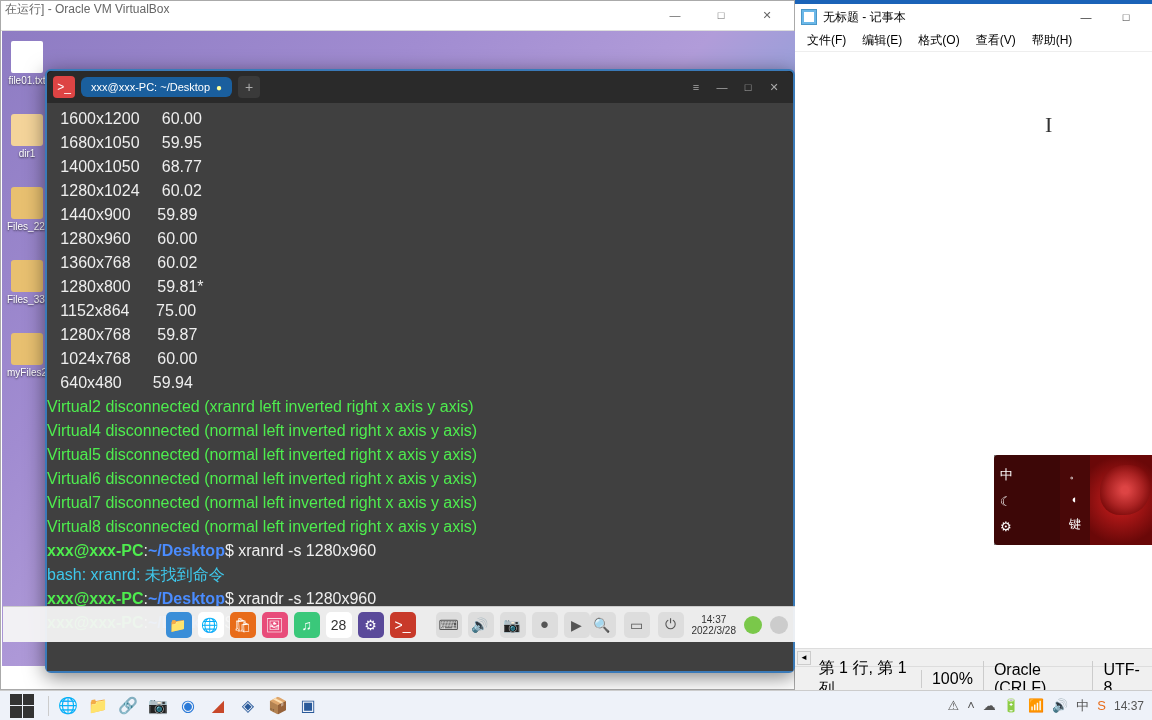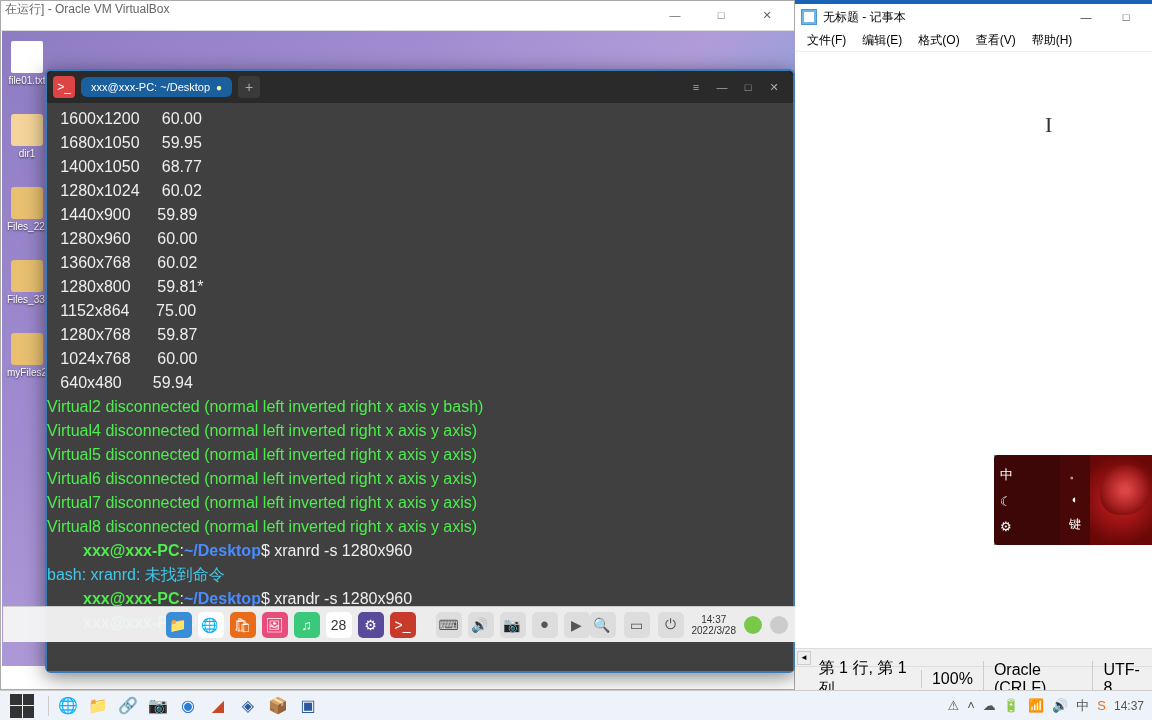--- a/index.html
+++ b/index.html
@@ -28,21 +28,21 @@
 .term-icon { width: 22px; height: 22px; background: #d44; border-radius: 4px; margin-right: 6px; display: flex; align-items: center; justify-content: center; color: #fff; font-size: 12px; }
 .term-tab { background: #1a5f9e; color: #fff; padding: 4px 10px; border-radius: 6px; font-size: 11px; display: flex; align-items: center; gap: 6px; }
 .term-tab-close { color: #ff9; font-size: 10px; cursor: pointer; }
 .term-add { width: 22px; height: 22px; background: #3a3a3a; border-radius: 4px; margin-left: 6px; display: flex; align-items: center; justify-content: center; color: #aaa; cursor: pointer; font-size: 14px; }
 .term-spacer { flex: 1; }
 .term-win-btn { width: 26px; height: 26px; display: flex; align-items: center; justify-content: center; color: #aaa; cursor: pointer; font-size: 11px; }
 
 .term-body { flex: 1; background: #404040; padding: 4px 0; font-family: "Consolas", "DejaVu Sans Mono", monospace; font-size: 16px; line-height: 24px; overflow: hidden; }
 .term-line { white-space: pre; color: #fff; }
 .t-green { color: #4eec4e; }
-.t-greenb { color: #4eec4e; font-weight: bold; padding-left: 36px; }
+.t-greenb { color: #4eec4e; font-weight: bold; }
 .t-cyan { color: #3ec8ec; }
 .t-blueb { color: #4a8cff; font-weight: bold; }
 .t-white { color: #eee; }
 .cursor { display: inline-block; width: 10px; height: 18px; background: #ffb347; vertical-align: middle; margin-left: 4px; }
 
 
 .linux-dock { position: absolute; left: 1px; bottom: 24px; width: 793px; height: 36px; background: rgba(245,245,245,0.95); border-top: 1px solid #ccc; display: flex; align-items: center; }
 .dock-left { width: 210px; }
 .dock-apps { display: flex; gap: 6px; align-items: center; }
 .dock-app { width: 26px; height: 26px; border-radius: 5px; cursor: pointer; display:flex; align-items:center; justify-content:center; font-size:14px; color:#fff;}
@@ -137,21 +137,21 @@
           <div class="term-line"><span class="t-white">   1400x1050</span><span class="t-white">     68.77</span></div>
           <div class="term-line"><span class="t-white">   1280x1024</span><span class="t-white">     60.02</span></div>
           <div class="term-line"><span class="t-white">   1440x900 </span><span class="t-white">     59.89</span></div>
           <div class="term-line"><span class="t-white">   1280x960 </span><span class="t-white">     60.00</span></div>
           <div class="term-line"><span class="t-white">   1360x768 </span><span class="t-white">     60.02</span></div>
           <div class="term-line"><span class="t-white">   1280x800 </span><span class="t-white">     59.81*</span></div>
           <div class="term-line"><span class="t-white">   1152x864 </span><span class="t-white">     75.00</span></div>
           <div class="term-line"><span class="t-white">   1280x768 </span><span class="t-white">     59.87</span></div>
           <div class="term-line"><span class="t-white">   1024x768 </span><span class="t-white">     60.00</span></div>
           <div class="term-line"><span class="t-white">   640x480  </span><span class="t-white">     59.94</span></div>
-          <div class="term-line"><span class="t-green">Virtual2 disconnected (normal left inverted right x axis y bash)</span></div>
+          <div class="term-line"><span class="t-green">Virtual2 disconnected (xranrd left inverted right x axis y axis)</span></div>
           <div class="term-line"><span class="t-green">Virtual4 disconnected (normal left inverted right x axis y axis)</span></div>
           <div class="term-line"><span class="t-green">Virtual5 disconnected (normal left inverted right x axis y axis)</span></div>
           <div class="term-line"><span class="t-green">Virtual6 disconnected (normal left inverted right x axis y axis)</span></div>
           <div class="term-line"><span class="t-green">Virtual7 disconnected (normal left inverted right x axis y axis)</span></div>
           <div class="term-line"><span class="t-green">Virtual8 disconnected (normal left inverted right x axis y axis)</span></div>
           <div class="term-line"><span class="t-greenb">xxx@xxx-PC</span><span class="t-white">:</span><span class="t-blueb">~/Desktop</span><span class="t-white">$</span><span class="t-white"> xranrd -s 1280x960</span></div>
           <div class="term-line"><span class="t-cyan">bash: xranrd: 未找到命令</span></div>
           <div class="term-line"><span class="t-greenb">xxx@xxx-PC</span><span class="t-white">:</span><span class="t-blueb">~/Desktop</span><span class="t-white">$</span><span class="t-white"> xrandr -s 1280x960</span></div>
           <div class="term-line"><span class="t-greenb">xxx@xxx-PC</span><span class="t-white">:</span><span class="t-blueb">~/Desktop</span><span class="t-white">$</span><span class="t-white"> </span><span class="cursor"></span></div>
         </div>

